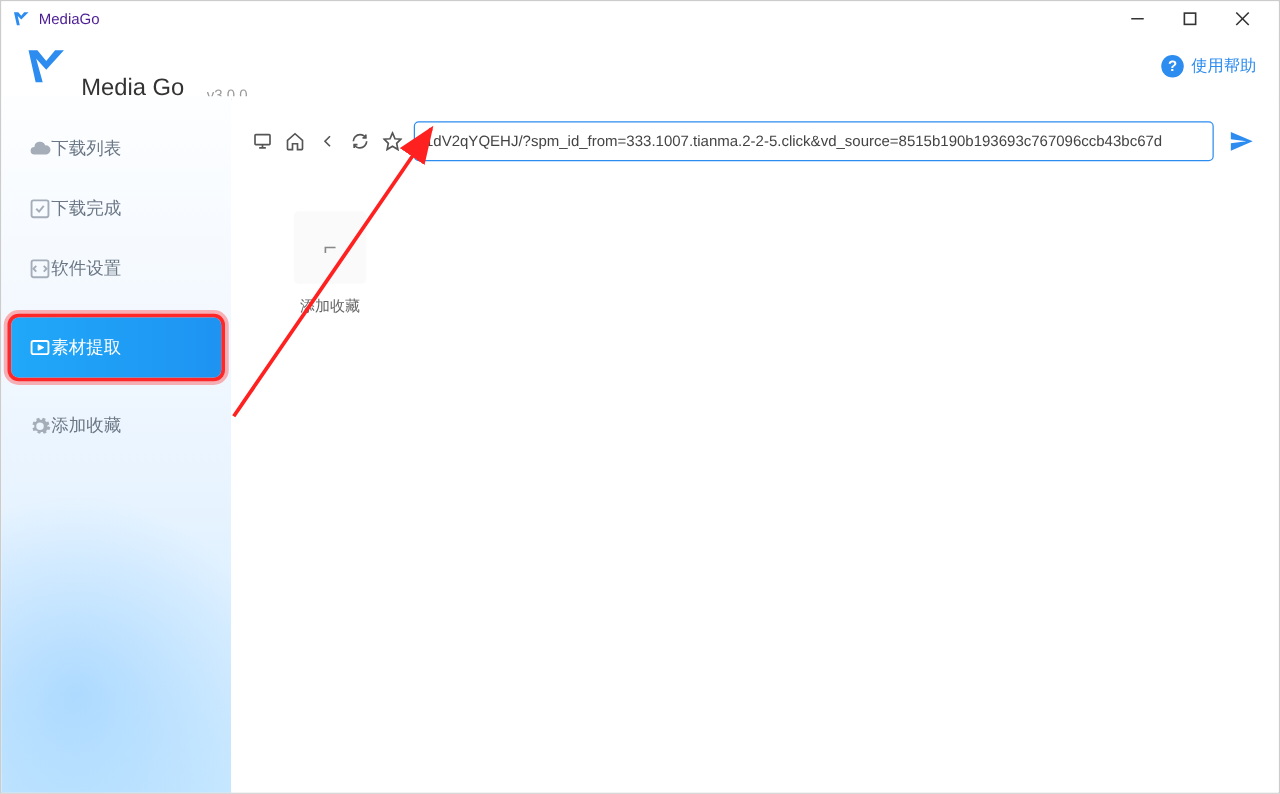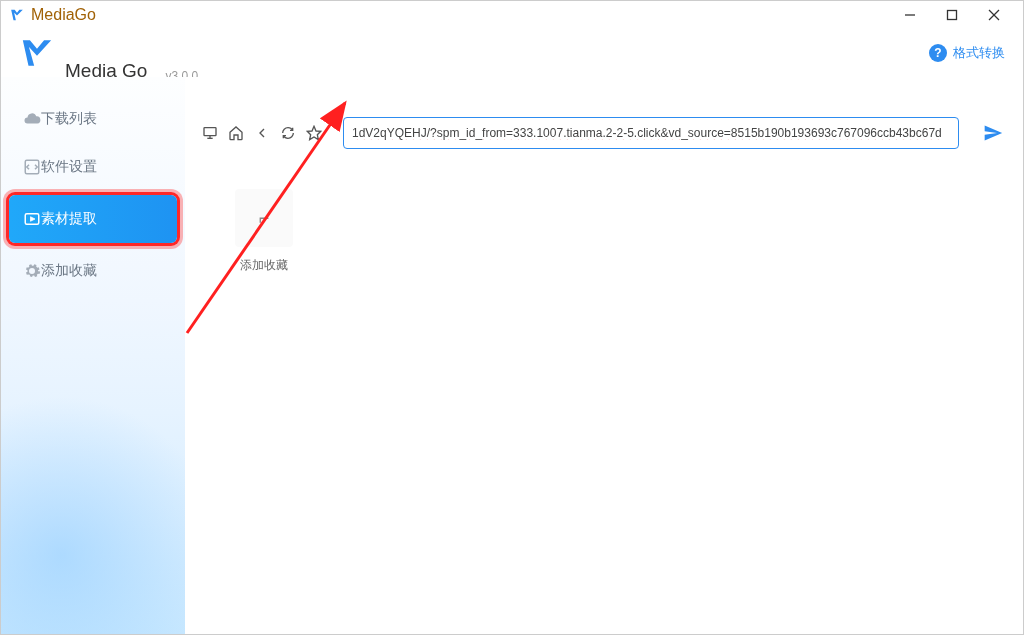--- a/index.html
+++ b/index.html
@@ -1,44 +1,44 @@
 <!DOCTYPE html>
 <html><head>
   <meta charset="utf-8">
   <style>
     * { margin: 0; padding: 0; box-sizing: border-box; }
     body { font-family: "Microsoft YaHei", Arial, sans-serif; width: 1024px; height: 635px; overflow: hidden; background: #fff; border: 1px solid #ccc; }
     
     .titlebar { height: 28px; display: flex; align-items: center; padding: 0 8px; background: #fff; }
     .titlebar-icon { width: 16px; height: 16px; margin-right: 6px; display: inline-flex; align-items: center; justify-content: center; }
-    .titlebar-title { font-size: 16px; color: #a16207; flex: 1; }
+    .titlebar-title { font-size: 12px; color: #4c1d95; flex: 1; }
     .window-controls { display: flex; gap: 0; }
     .win-btn { width: 42px; height: 28px; display: flex; align-items: center; justify-content: center; cursor: pointer; }
     
     .header { height: 48px; display: flex; align-items: center; padding: 0 18px; background: #fff; }
     .logo { width: 36px; height: 36px; margin-right: 10px; display: flex; align-items: center; justify-content: center; }
     .app-title { font-size: 19px; color: #333; font-weight: 500; margin-right: 18px; margin-top: 36px; }
     .version { font-size: 12px; color: #999; margin-top: 45px; }
     .header-spacer { flex: 1; }
     .help-btn { display: flex; align-items: center; gap: 6px; color: #2d8cf0; font-size: 13px; cursor: pointer; }
     .help-icon { width: 18px; height: 18px; border-radius: 50%; background: #2d8cf0; color: #fff; display: flex; align-items: center; justify-content: center; font-size: 12px; font-weight: bold; }
     
     .body-wrap { display: flex; height: 558px; }
     
     .sidebar { width: 184px; background: linear-gradient(180deg, #fdfeff 0%, #f0f7ff 40%, #e6f3ff 60%, #d9eeff 80%, #c8e8ff 100%); padding-top: 18px; position: relative; overflow: hidden; }
     .sidebar::after { content: ""; position: absolute; bottom: -80px; left: -100px; width: 320px; height: 320px; border-radius: 50%; background: radial-gradient(circle, rgba(135,200,255,0.5) 0%, rgba(135,200,255,0) 70%); }
     .sidebar-item { height: 48px; display: flex; align-items: center; padding-left: 22px; gap: 0; color: #6b7785; font-size: 14px; cursor: pointer; position: relative; z-index: 1; }
     .sidebar-item .side-icon { width: 18px; height: 18px; display: flex; align-items: center; justify-content: center; }
     .sidebar-item.active { background: linear-gradient(90deg, #20a8f9 0%, #1e93f2 100%); color: #fff; border-radius: 4px; }
     .sidebar-item.active .side-icon svg { fill: #fff; stroke: #fff; }
-    .sidebar-item.highlighted { margin: 4px 8px; height: 48px; box-shadow: 0 0 0 3px #ff2727, 0 0 0 6px rgba(255,39,39,0.35); border-radius: 6px; padding-left: 14px; }
+    .sidebar-item.highlighted { margin: 15px 8px; height: 48px; box-shadow: 0 0 0 3px #ff2727, 0 0 0 6px rgba(255,39,39,0.35); border-radius: 6px; padding-left: 14px; }
     
     .main { flex: 1; background: #fff; padding: 20px 16px; position: relative; }
     
-    .url-bar { display: flex; align-items: center; gap: 20px; margin-top: 20px; }
+    .url-bar { display: flex; align-items: center; gap: 8px; }
     .url-icons { display: flex; gap: 8px; align-items: center; }
     .url-icons .u-icon { width: 18px; height: 18px; display: flex; align-items: center; justify-content: center; color: #666; }
     .url-input-wrap { flex: 1; height: 32px; border: 1px solid #2d8cf0; border-radius: 4px; display: flex; align-items: center; padding: 0 8px; position: relative; }
     .url-input { width: 100%; border: none; outline: none; font-size: 12px; color: #444; background: transparent; text-decoration: underline wavy #ff5555; text-decoration-thickness: 1px; text-underline-offset: 2px; }
     .send-btn { width: 28px; height: 28px; display: flex; align-items: center; justify-content: center; color: #2d8cf0; cursor: pointer; }
     
     .tile { margin-top: 40px; margin-left: 24px; width: 78px; text-align: center; cursor: pointer; }
     .tile-box { width: 58px; height: 58px; background: #fafafa; border-radius: 4px; display: flex; align-items: center; justify-content: center; margin: 0 auto 10px; color: #888; font-size: 18px; }
     .tile-label { font-size: 12px; color: #666; }
     
@@ -78,34 +78,43 @@
   <div class="logo">
     <svg viewBox="0 0 48 48" width="34" height="34">
         <path fill="#2d8cf0" d="M4 6 L24 28 L44 6 L34 6 L24 18 L14 6 Z M4 6 L12 42 L20 42 L10 6 Z"></path>
       </svg>
   </div>
   <div class="app-title">Media Go</div>
   <div class="version">v3.0.0</div>
   <div class="header-spacer"></div>
   <div class="help-btn">
     <span class="help-icon">?</span>
-    <span>格式转换</span>
+    <span>使用帮助</span>
   </div>
 </div>
 
 <div class="body-wrap">
 
   <div class="sidebar">
     <div class="sidebar-item">
       <span class="side-icon">
         <svg viewBox="0 0 24 24" width="18" height="18" fill="#a4adb8">
             <path d="M19 18H6a4 4 0 010-8 6 6 0 0111.6-1.6A4.5 4.5 0 0119 18zm-7-3l-3-3h2V9h2v3h2l-3 3z"></path>
           </svg>
       </span>
       <span>下载列表</span>
+    </div>
+    <div class="sidebar-item">
+      <span class="side-icon">
+        <svg viewBox="0 0 24 24" width="18" height="18" fill="none" stroke="#a4adb8" stroke-width="2">
+            <rect x="3" y="3" width="18" height="18" rx="2"></rect>
+            <polyline points="8 12 11 15 16 9"></polyline>
+          </svg>
+      </span>
+      <span>下载完成</span>
     </div>
     <div class="sidebar-item">
       <span class="side-icon">
         <svg viewBox="0 0 24 24" width="18" height="18" fill="none" stroke="#a4adb8" stroke-width="2">
             <rect x="3" y="3" width="18" height="18" rx="2"></rect>
             <polyline points="8 9 5 12 8 15"></polyline>
             <polyline points="16 9 19 12 16 15"></polyline>
           </svg>
       </span>
       <span>软件设置</span>

